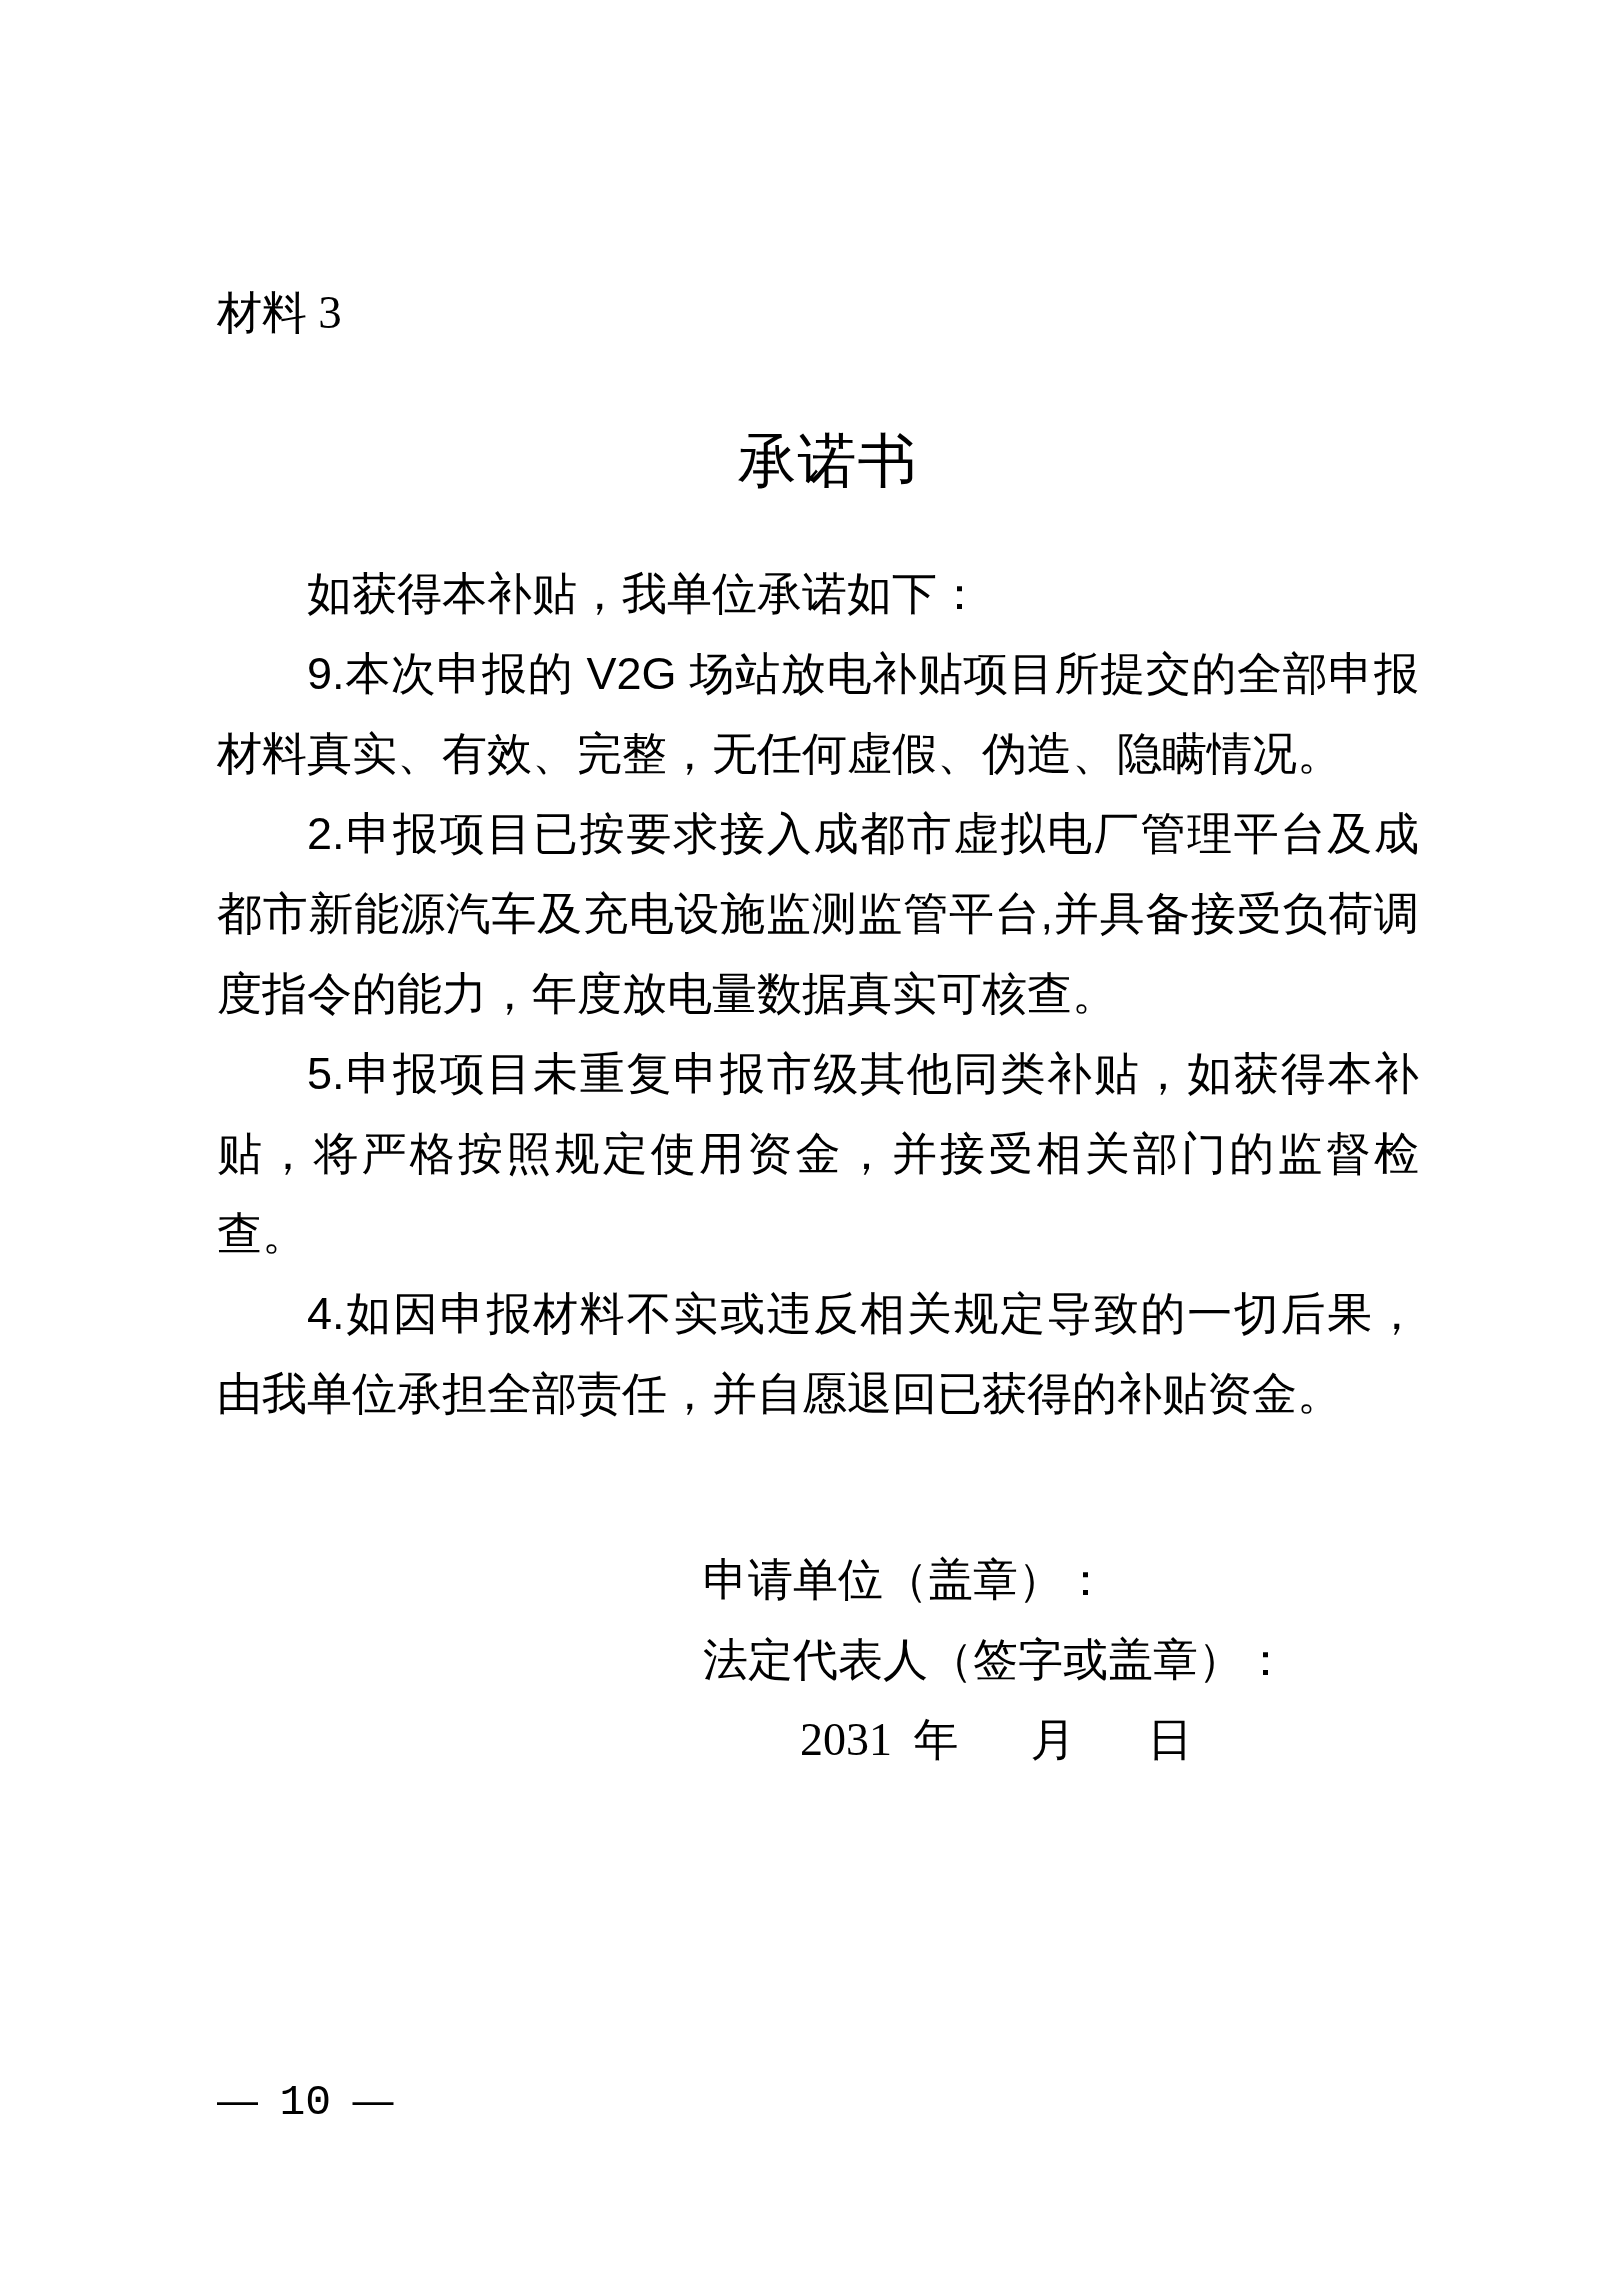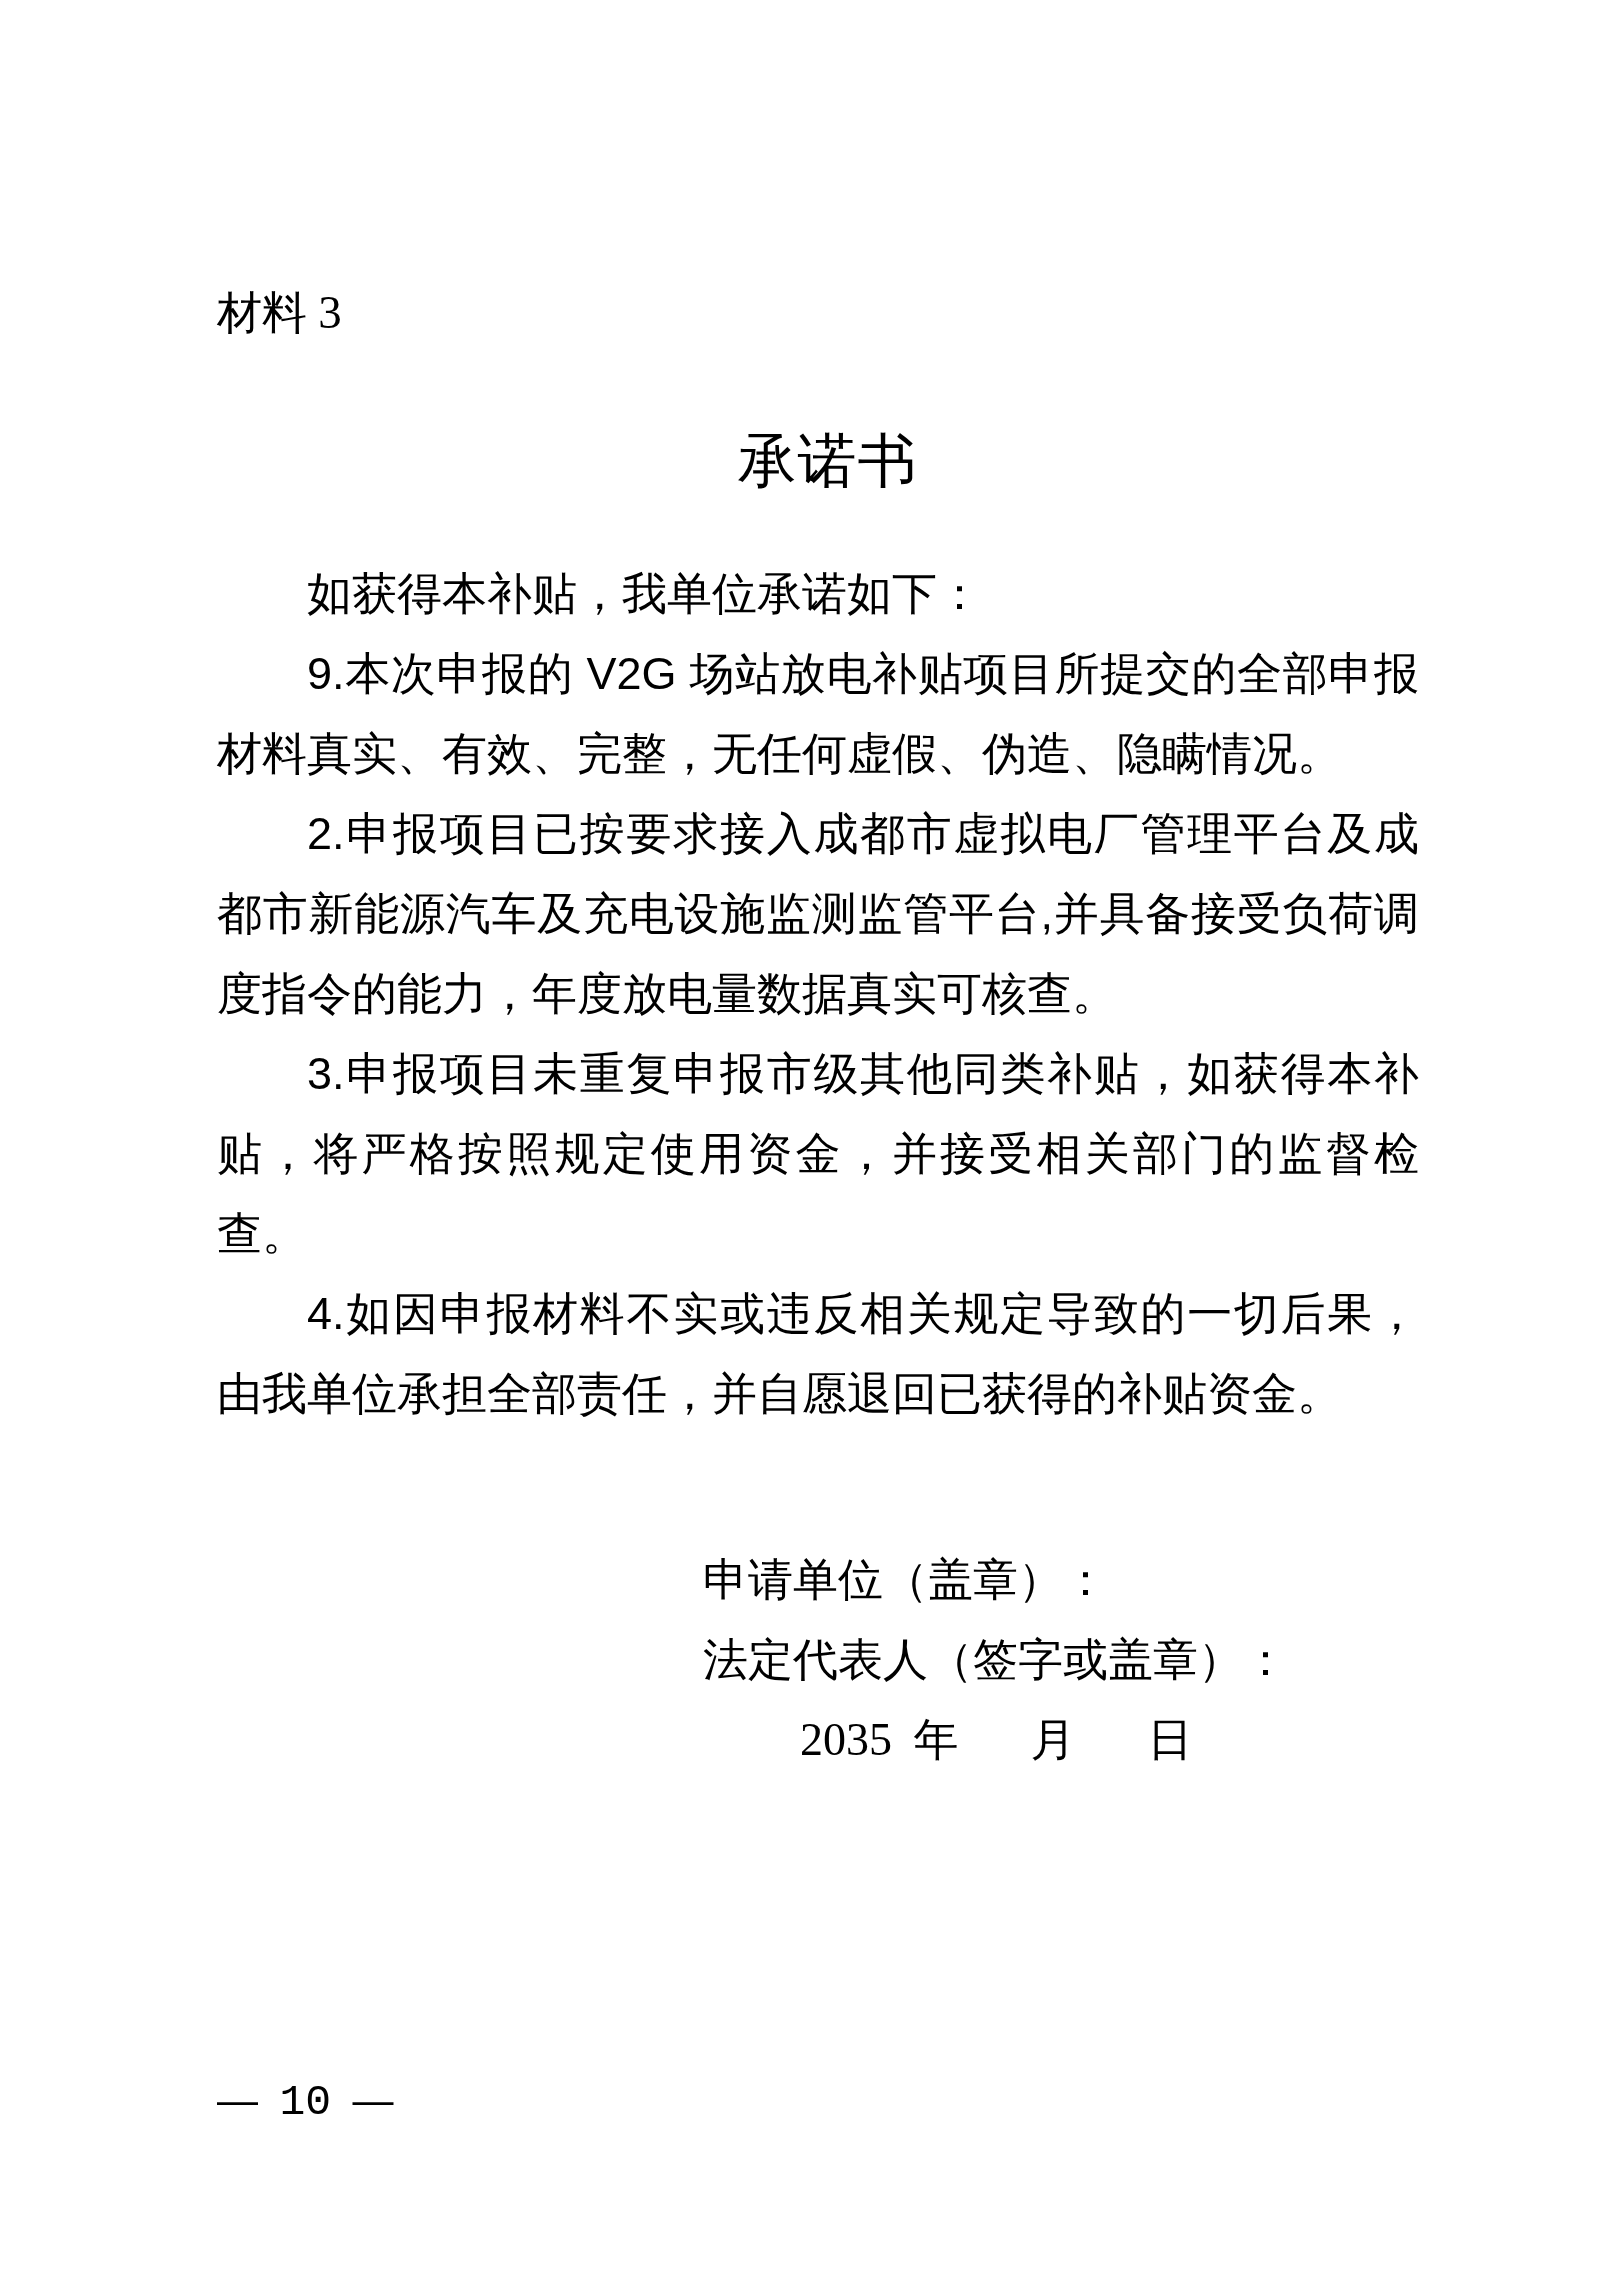--- a/index.html
+++ b/index.html
@@ -97,29 +97,29 @@
   <div class="material-label">
     <span>材料</span><span class="serif num">3</span>
   </div>
 
   <h1 class="doc-title">承诺书</h1>
 
   <div class="doc-body">
     <p>如获得本补贴，我单位承诺如下：</p>
     <p>9.本次申报的 V2G 场站放电补贴项目所提交的全部申报材料真实、有效、完整，无任何虚假、伪造、隐瞒情况。</p>
     <p>2.申报项目已按要求接入成都市虚拟电厂管理平台及成都市新能源汽车及充电设施监测监管平台,并具备接受负荷调度指令的能力，年度放电量数据真实可核查。</p>
-    <p>3.申报项目未重复申报市级其他同类补贴，如获得本补贴，将严格按照规定使用资金，并接受相关部门的监督检查。</p>
+    <p>5.申报项目未重复申报市级其他同类补贴，如获得本补贴，将严格按照规定使用资金，并接受相关部门的监督检查。</p>
     <p>4.如因申报材料不实或违反相关规定导致的一切后果，由我单位承担全部责任，并自愿退回已获得的补贴资金。</p>
   </div>
 
   <div class="signature-block">
     <div>申请单位（盖章）：</div>
     <div>法定代表人（签字或盖章）：</div>
     <div class="date-line">
-      <span class="serif year">2035</span><span class="gap-s">年</span><span class="gap-l">月</span><span class="gap-l">日</span>
+      <span class="serif year">2031</span><span class="gap-s">年</span><span class="gap-l">月</span><span class="gap-l">日</span>
     </div>
   </div>
 
   <div class="page-footer">
     <span>—</span><span class="serif page-num">10</span><span>—</span>
   </div>
 
 </div>
 
 

